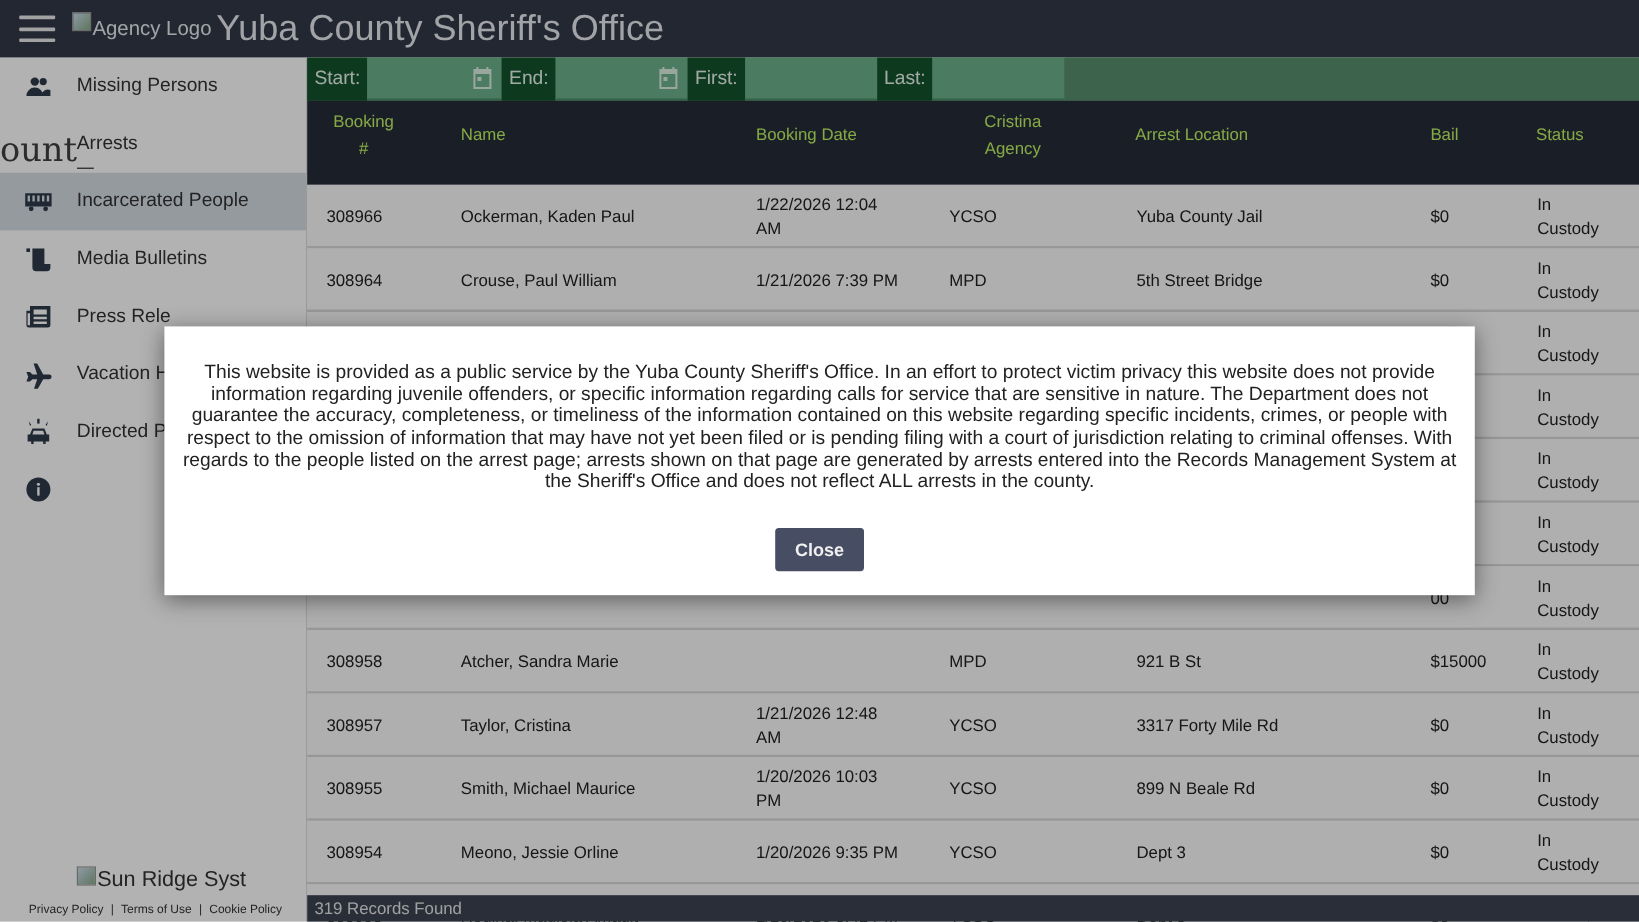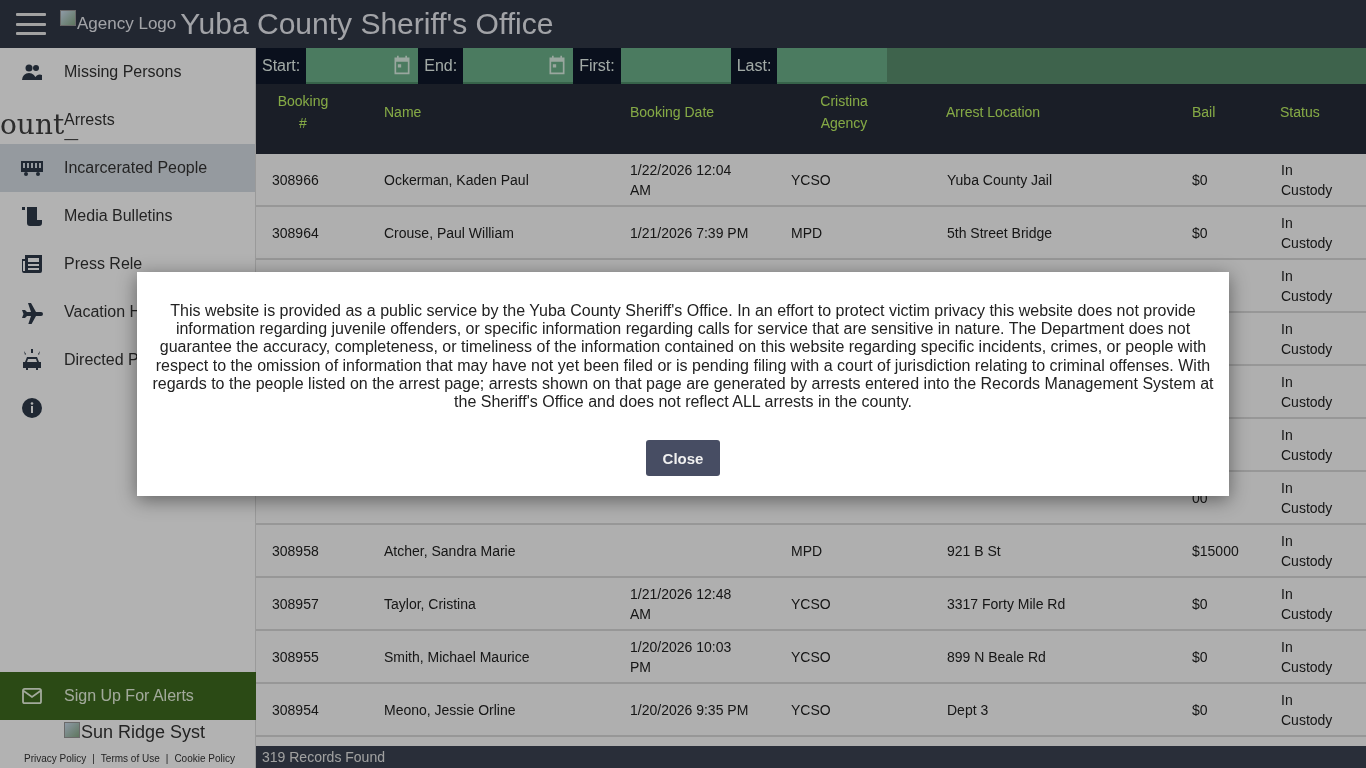--- a/index.html
+++ b/index.html
@@ -17,21 +17,21 @@
 .nav-icon svg{width:24px;height:24px;fill:#2e3a4a}
 .arrests-text{position:absolute;left:0;font-family:"DejaVu Serif",serif;font-size:28px;color:#404040}
 .alerts{position:absolute;left:0;top:624px;width:256px;height:48px;background:#3e6b1f;display:flex;align-items:center;color:#e9f3df;font-size:16px;cursor:pointer}
 .alerts svg{width:22px;height:18px;stroke:#e9f3df;fill:none;stroke-width:2}
 .sunridge{position:absolute;left:64px;top:674px;font-size:18px;color:#333;display:flex;align-items:flex-start}
 .sunridge .broken{width:16px;height:16px;background:linear-gradient(135deg,#cde 0%,#8a8 100%);border:1px solid #999;margin-right:1px}
 .footlinks{position:absolute;left:24px;top:705px;font-size:10px;color:#333;display:flex;gap:6px;white-space:nowrap}
 .footlinks a{color:#333;text-decoration:none;cursor:pointer}
 .main{position:absolute;left:256px;top:48px;width:1110px;height:720px;background:#fff}
 .filters{height:36px;background:#5e9e7a;display:flex;align-items:center}
-.filters .lbl{color:#e8f4ee;font-size:16px;padding:12px 6px;height:36px;display:flex;align-items:center;background:#0f172a}
+.filters .lbl{color:#e8f4ee;font-size:16px;padding:12px 6px;height:36px;display:flex;align-items:center;background:#14532d}
 .filters .fld{height:36px;background:#6cb18a;border-bottom:2px solid #4f8f6a;display:flex;align-items:center;justify-content:flex-end;padding-right:6px;cursor:text}
 .filters .fld svg{width:20px;height:20px;fill:#dcefe4}
 .thead{height:70px;background:#262c38;color:#bef264;font-size:14px;display:flex;align-items:center;position:relative}
 .th{position:absolute;top:0;height:56px;display:flex;align-items:center;line-height:22px}
 .th.center{justify-content:center;text-align:center}
 .rows{position:relative}
 .row{position:relative;height:53px;border-bottom:2px solid #d8d8d8;background:#fbfbfb;font-size:14px;color:#222}
 .cell{position:absolute;top:0;height:51px;display:flex;align-items:center;line-height:20px}
 .statusbar{position:absolute;left:256px;top:746px;width:1110px;height:22px;background:#3b4352;color:#e6e6e6;font-size:14px;padding-left:6px;display:flex;align-items:center}
 .overlay{position:absolute;left:0;top:0;width:1366px;height:768px;background:rgba(0,0,0,0.3)}
@@ -119,29 +119,20 @@
   <div class="nav-item">
     <span class="nav-icon">
       <svg viewBox="0 0 24 24">
           <circle cx="12" cy="12" r="10"></circle>
           <rect x="11" y="10" width="2" height="7" fill="#fff"></rect>
           <circle cx="12" cy="7.5" r="1.3" fill="#fff"></circle>
         </svg>
     </span>
   </div>
 
-  <div class="alerts">
-    <span class="nav-icon">
-      <svg viewBox="0 0 24 20">
-          <rect x="2" y="2" width="20" height="16" rx="2"></rect>
-          <path d="M2 4l10 7 10-7"></path>
-        </svg>
-    </span>
-    <span>Sign Up For Alerts</span>
-  </div>
   <div class="sunridge">
     <span class="broken"></span>
     <span>Sun Ridge Syst</span>
   </div>
   <div class="footlinks">
     <a>Privacy Policy</a>
     <span>|</span>
     <a>Terms of Use</a>
     <span>|</span>
     <a>Cookie Policy</a>

